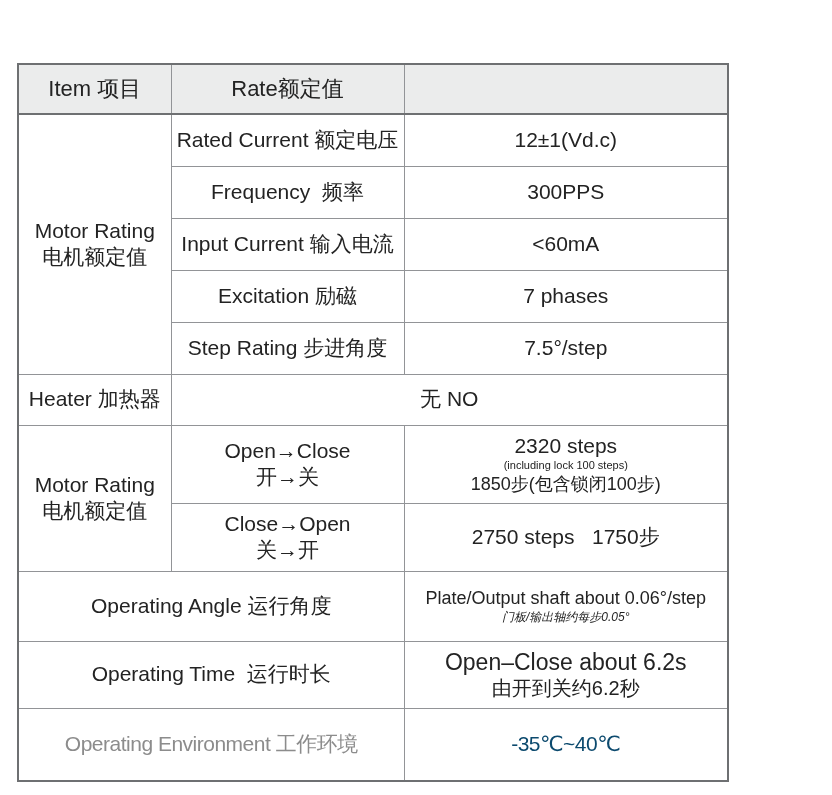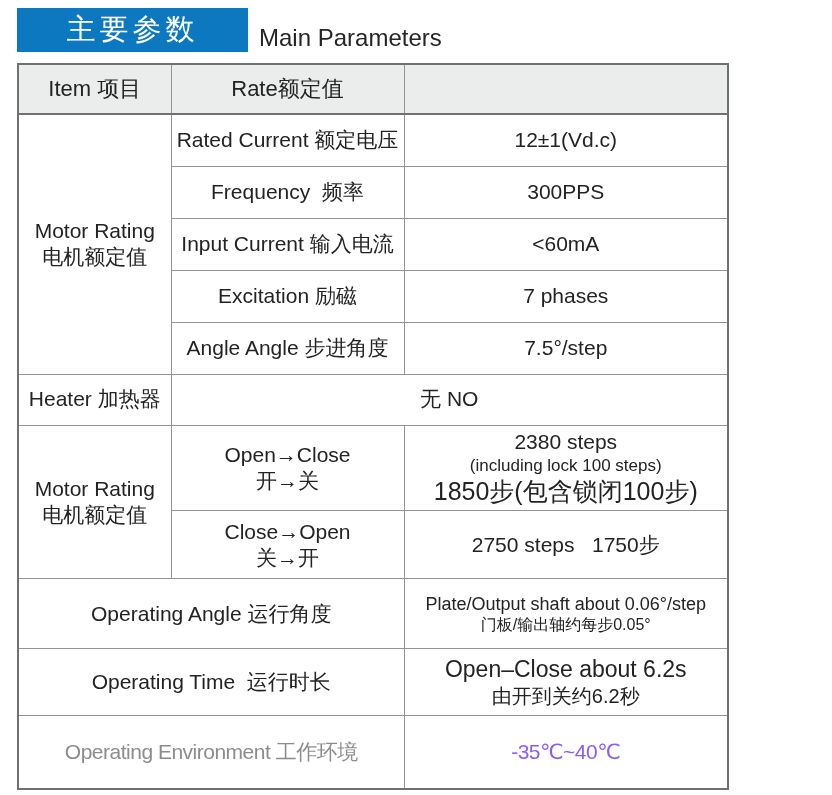--- a/index.html
+++ b/index.html
@@ -34,43 +34,37 @@
     font-size: 21px; color: #232323; padding: 3px 5px;
     line-height: 1.25;
   }
   td span { white-space: pre-wrap; }
   tr.head td {
     background: var(--header-bg, #ebecec);
     font-size: 22px;
     border-bottom: 2px solid var(--border-dark, #6e7072);
   }
   .block { display: block; }
-  .sm { font-size: 17px; }
-  .md { font-size: 25px; }
+  .sm { font-size: 11px; }
+  .md { font-size: 18px; }
   .angle-l1 { font-size: 18px; }
-  .angle-l2 { font-size: 16px; }
+  .angle-l2 { font-size: 12px; font-style: italic; }
   .time-l1 { font-size: 23px; }
   .time-l2 { font-size: 20px; text-align: center; }
   tr.env td {
     color: var(--muted-text, #8c8c8c);
     letter-spacing: -0.5px;
   }
-  tr.env td.val { color: #8b5cf6; font-size: 21px; }
+  tr.env td.val { color: #0c4a6e; font-size: 21px; }
 </style>
 </head>
 <body>
 
 <div class="page">
 
-  <div class="hdr">
-    <div class="badge">
-      <span>主要参数</span>
-    </div>
-    <div class="main-title">Main Parameters</div>
-  </div>
 
   <table class="params">
     <colgroup>
       <col style="width:153px">
       <col style="width:233px">
       <col style="width:324px">
     </colgroup>
 
     <tbody>
         <tr class="head" style="height:50px">
@@ -97,40 +91,40 @@
       <td><span>Input Current 输入电流</span></td>
       <td><span>&lt;60mA</span></td>
     </tr>
 
     <tr style="height:52px">
       <td><span>Excitation 励磁</span></td>
       <td><span>7 phases</span></td>
     </tr>
 
     <tr style="height:52px">
-      <td><span>Angle Angle 步进角度</span></td>
+      <td><span>Step Rating 步进角度</span></td>
       <td><span>7.5°/step</span></td>
     </tr>
 
     <tr style="height:51px">
       <td><span>Heater 加热器</span></td>
       <td colspan="2"><span>无 NO</span></td>
     </tr>
 
     <tr style="height:78px">
       <td rowspan="2">
         <span class="block">Motor Rating</span>
         <span class="block">电机额定值</span>
       </td>
       <td>
         <span class="block">Open→Close</span>
         <span class="block">开→关</span>
       </td>
       <td>
-        <span class="block">2380 steps</span>
+        <span class="block">2320 steps</span>
         <span class="block sm">(including lock 100 steps)</span>
         <span class="block md">1850步(包含锁闭100步)</span>
       </td>
     </tr>
 
     <tr style="height:68px">
       <td>
         <span class="block">Close→Open</span>
         <span class="block">关→开</span>
       </td>

